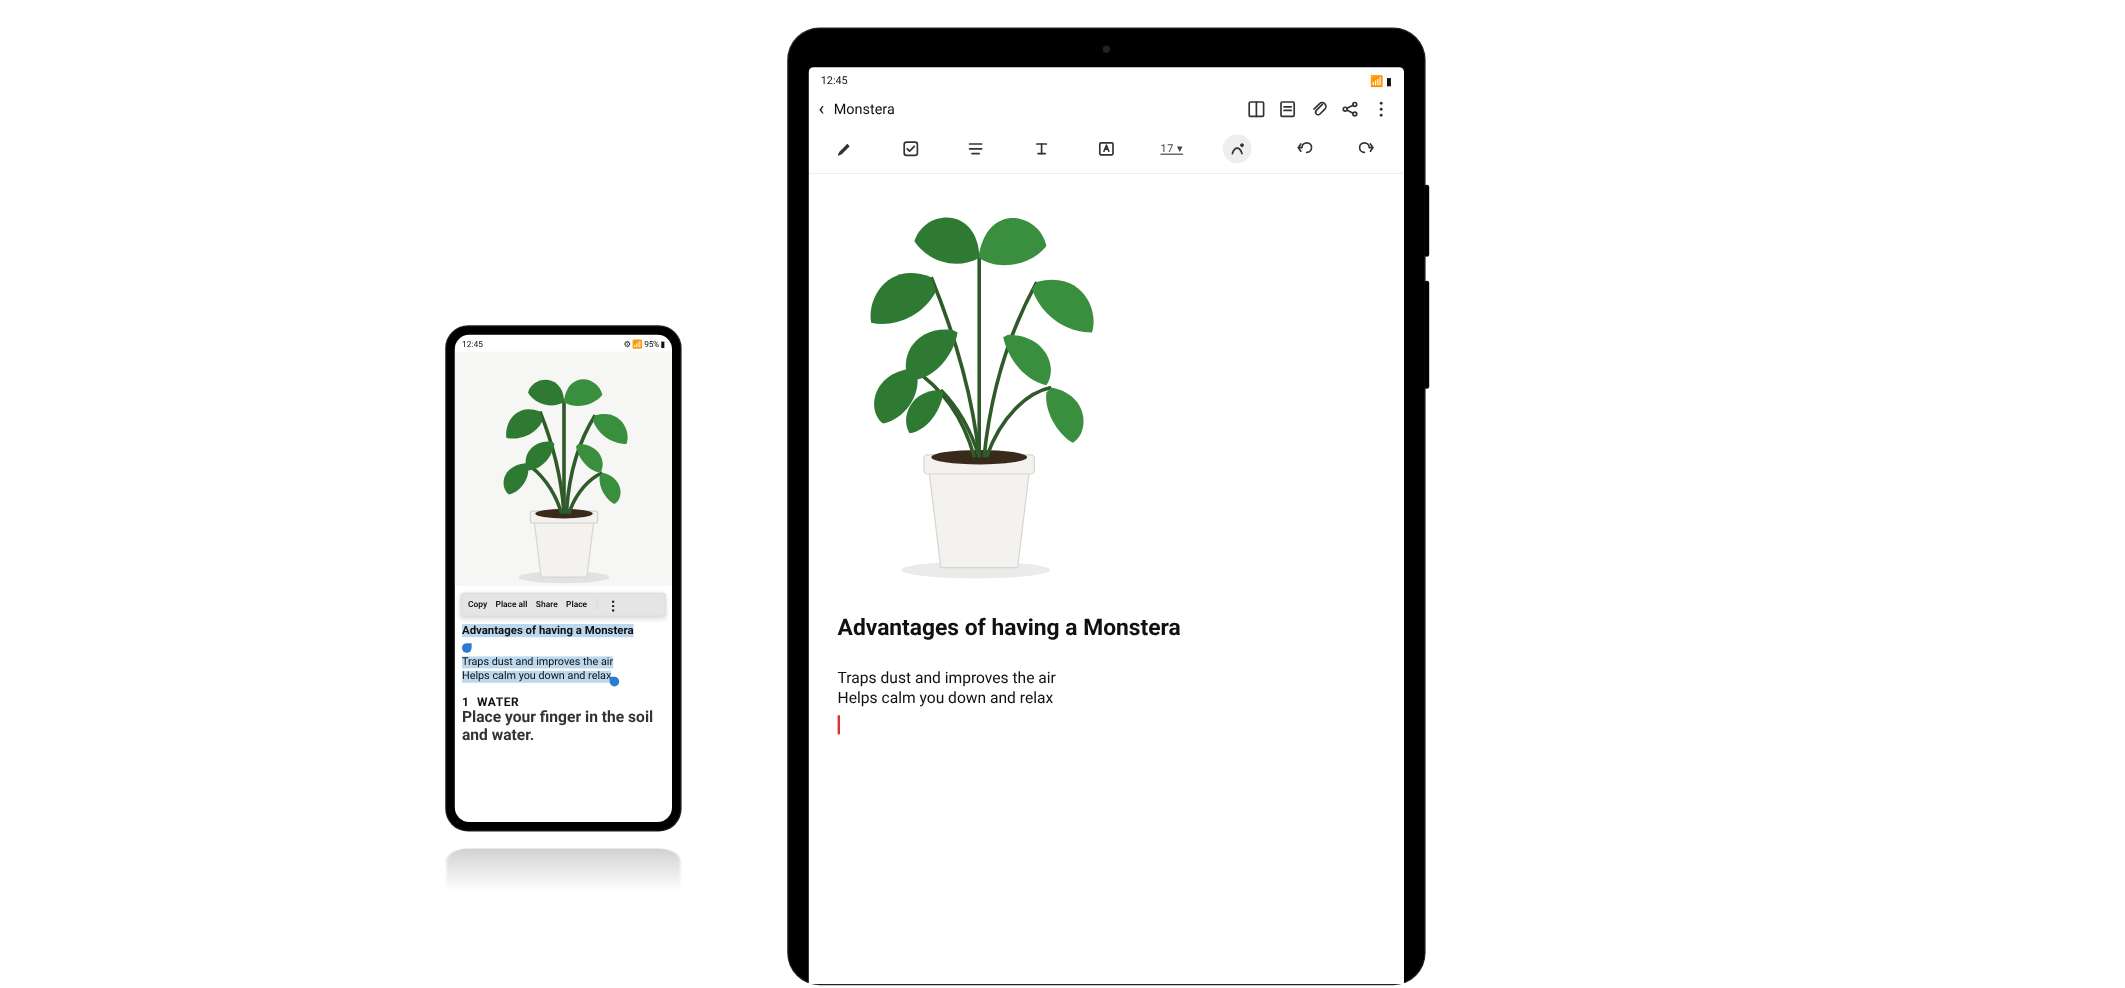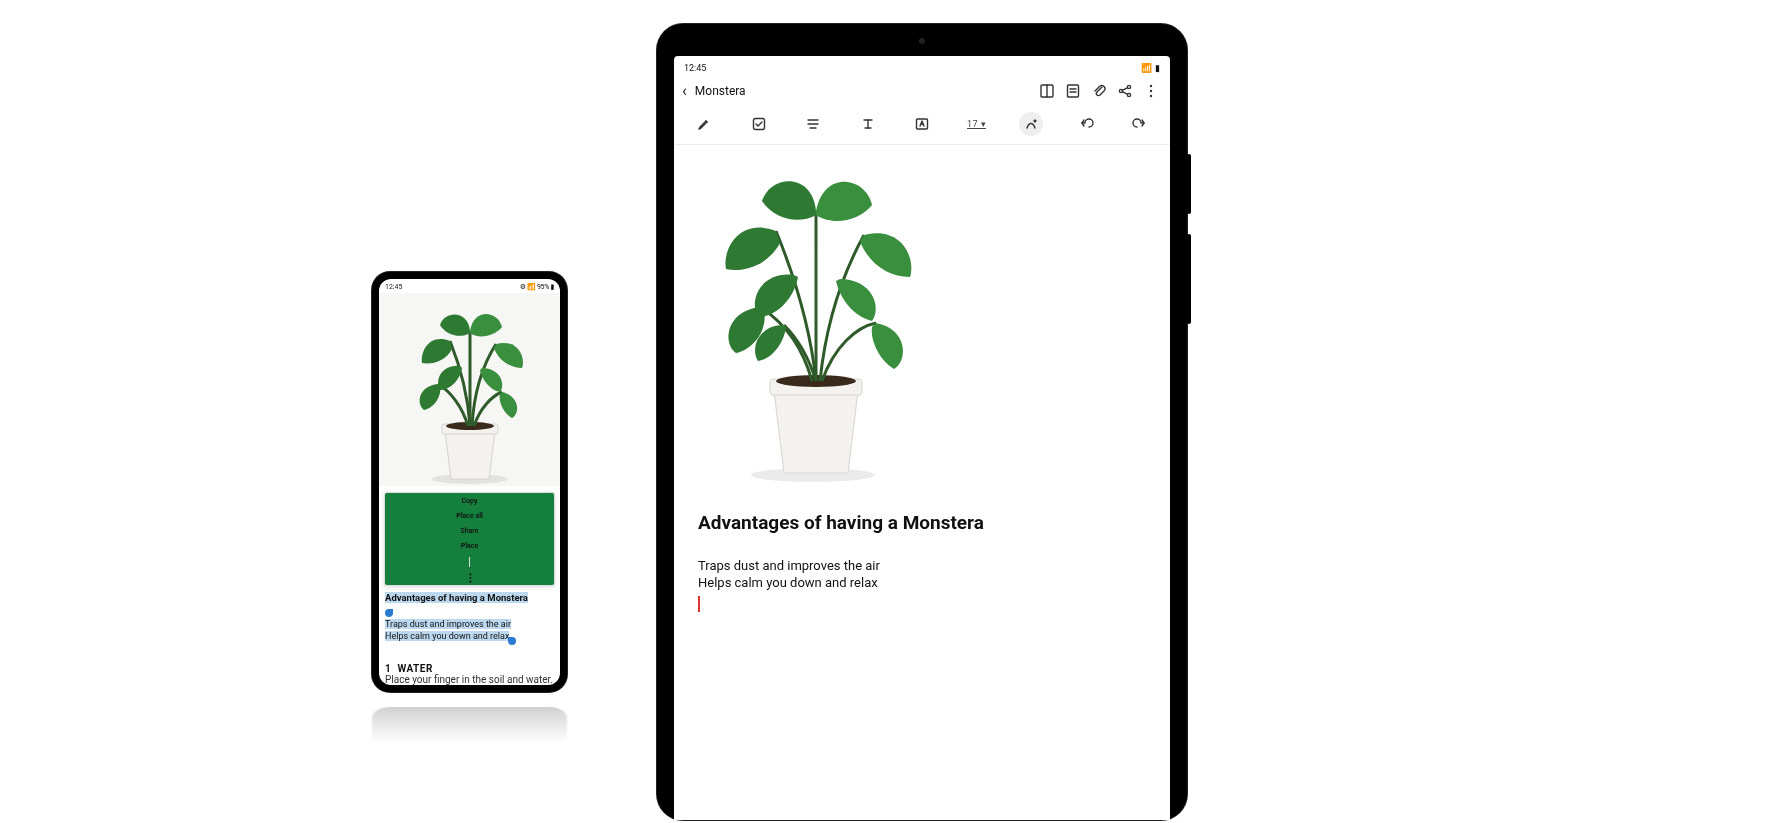--- a/index.html
+++ b/index.html
@@ -4,34 +4,34 @@
 <style>
   html,body{margin:0;padding:0;width:1771px;height:823px;background:#fff;font-family:-apple-system,BlinkMacSystemFont,"Segoe UI",Roboto,Arial,sans-serif;color:#111;}
   .stage{position:relative;width:1771px;height:823px;}
   
   .phone{position:absolute;left:372px;top:272px;width:195px;height:420px;border-radius:18px;background:#000;box-shadow:0 0 0 1px #222;}
   .phone .screen{position:absolute;left:7px;right:7px;top:7px;bottom:7px;border-radius:12px;background:#fff;overflow:hidden;display:flex;flex-direction:column;}
   .reflection{position:absolute;left:372px;top:695px;width:195px;height:60px;border-radius:18px 18px 0 0;background:linear-gradient(to bottom,rgba(0,0,0,0.18),rgba(0,0,0,0));filter:blur(1px);transform:scaleY(0.6);}
   .p-status{display:flex;justify-content:space-between;align-items:center;font-size:7px;padding:2px 6px 0 6px;height:12px;}
   .p-status .right{letter-spacing:-0.3px;}
   .p-img{height:195px;background:#f6f6f4;display:flex;align-items:flex-end;justify-content:center;}
-  .p-ctx{margin:6px 5px 4px 5px;background:#15803d;border:1px solid #ddd;border-radius:3px;box-shadow:0 1px 4px rgba(0,0,0,0.15);display:flex;align-items:center;padding:4px 5px;gap:7px;font-size:7px;font-weight:600;flex-direction:column;}
+  .p-ctx{margin:6px 5px 4px 5px;background:#e5e5e5;border:1px solid #ddd;border-radius:3px;box-shadow:0 1px 4px rgba(0,0,0,0.15);display:flex;align-items:center;padding:4px 5px;gap:7px;font-size:7px;font-weight:600;}
   .p-ctx .sep{width:1px;height:10px;background:#ddd;margin:0 1px;}
   .p-ctx .dots{font-size:11px;line-height:7px;letter-spacing:-1px;transform:rotate(90deg);display:inline-block;}
   .p-body{padding:0 6px;font-size:9px;}
   .p-heading{font-weight:700;font-size:9.5px;background:#bcd8ef;display:inline;}
   .p-sel{background:#bcd8ef;display:inline;}
   .p-line{margin:2px 0;}
   .handle-start,.handle-end{display:inline-block;width:8px;height:8px;background:#2a7bd1;border-radius:50%;position:relative;vertical-align:-4px;}
   .handle-start{border-top-right-radius:0;margin-right:-1px;}
   .handle-end{border-top-left-radius:0;margin-left:-1px;vertical-align:-6px;}
-  .p-sec{margin-top:18px;}
+  .p-sec{margin-top:8px;}
   .p-secnum{font-weight:700;font-size:10px;}
   .p-sectitle{font-weight:700;font-size:10px;letter-spacing:0.5px;}
-  .p-secbody{font-size:10px;color:#333;}
+  .p-secbody{font-size:13px;color:#333;font-weight:bold;}
   
   .tablet{position:absolute;left:657px;top:24px;width:530px;height:796px;border-radius:26px;background:#000;box-shadow:0 0 0 1px #222;}
   .tablet .screen{position:absolute;left:17px;right:17px;top:32px;bottom:0;border-top-left-radius:4px;border-top-right-radius:4px;background:#fff;overflow:hidden;display:flex;flex-direction:column;}
   .tab-cam{position:absolute;top:14px;left:50%;width:6px;height:6px;margin-left:-3px;background:#222;border-radius:50%;}
   .tab-side{position:absolute;right:-4px;width:4px;background:#000;border-radius:2px;}
   .tab-side.a{top:130px;height:60px;}
   .tab-side.b{top:210px;height:90px;}
   .t-status{display:flex;justify-content:space-between;align-items:center;font-size:9px;padding:4px 10px 0 10px;height:16px;}
   .t-header{display:flex;align-items:center;padding:6px 10px 8px 8px;gap:8px;}
   .t-back{font-size:16px;line-height:14px;}

